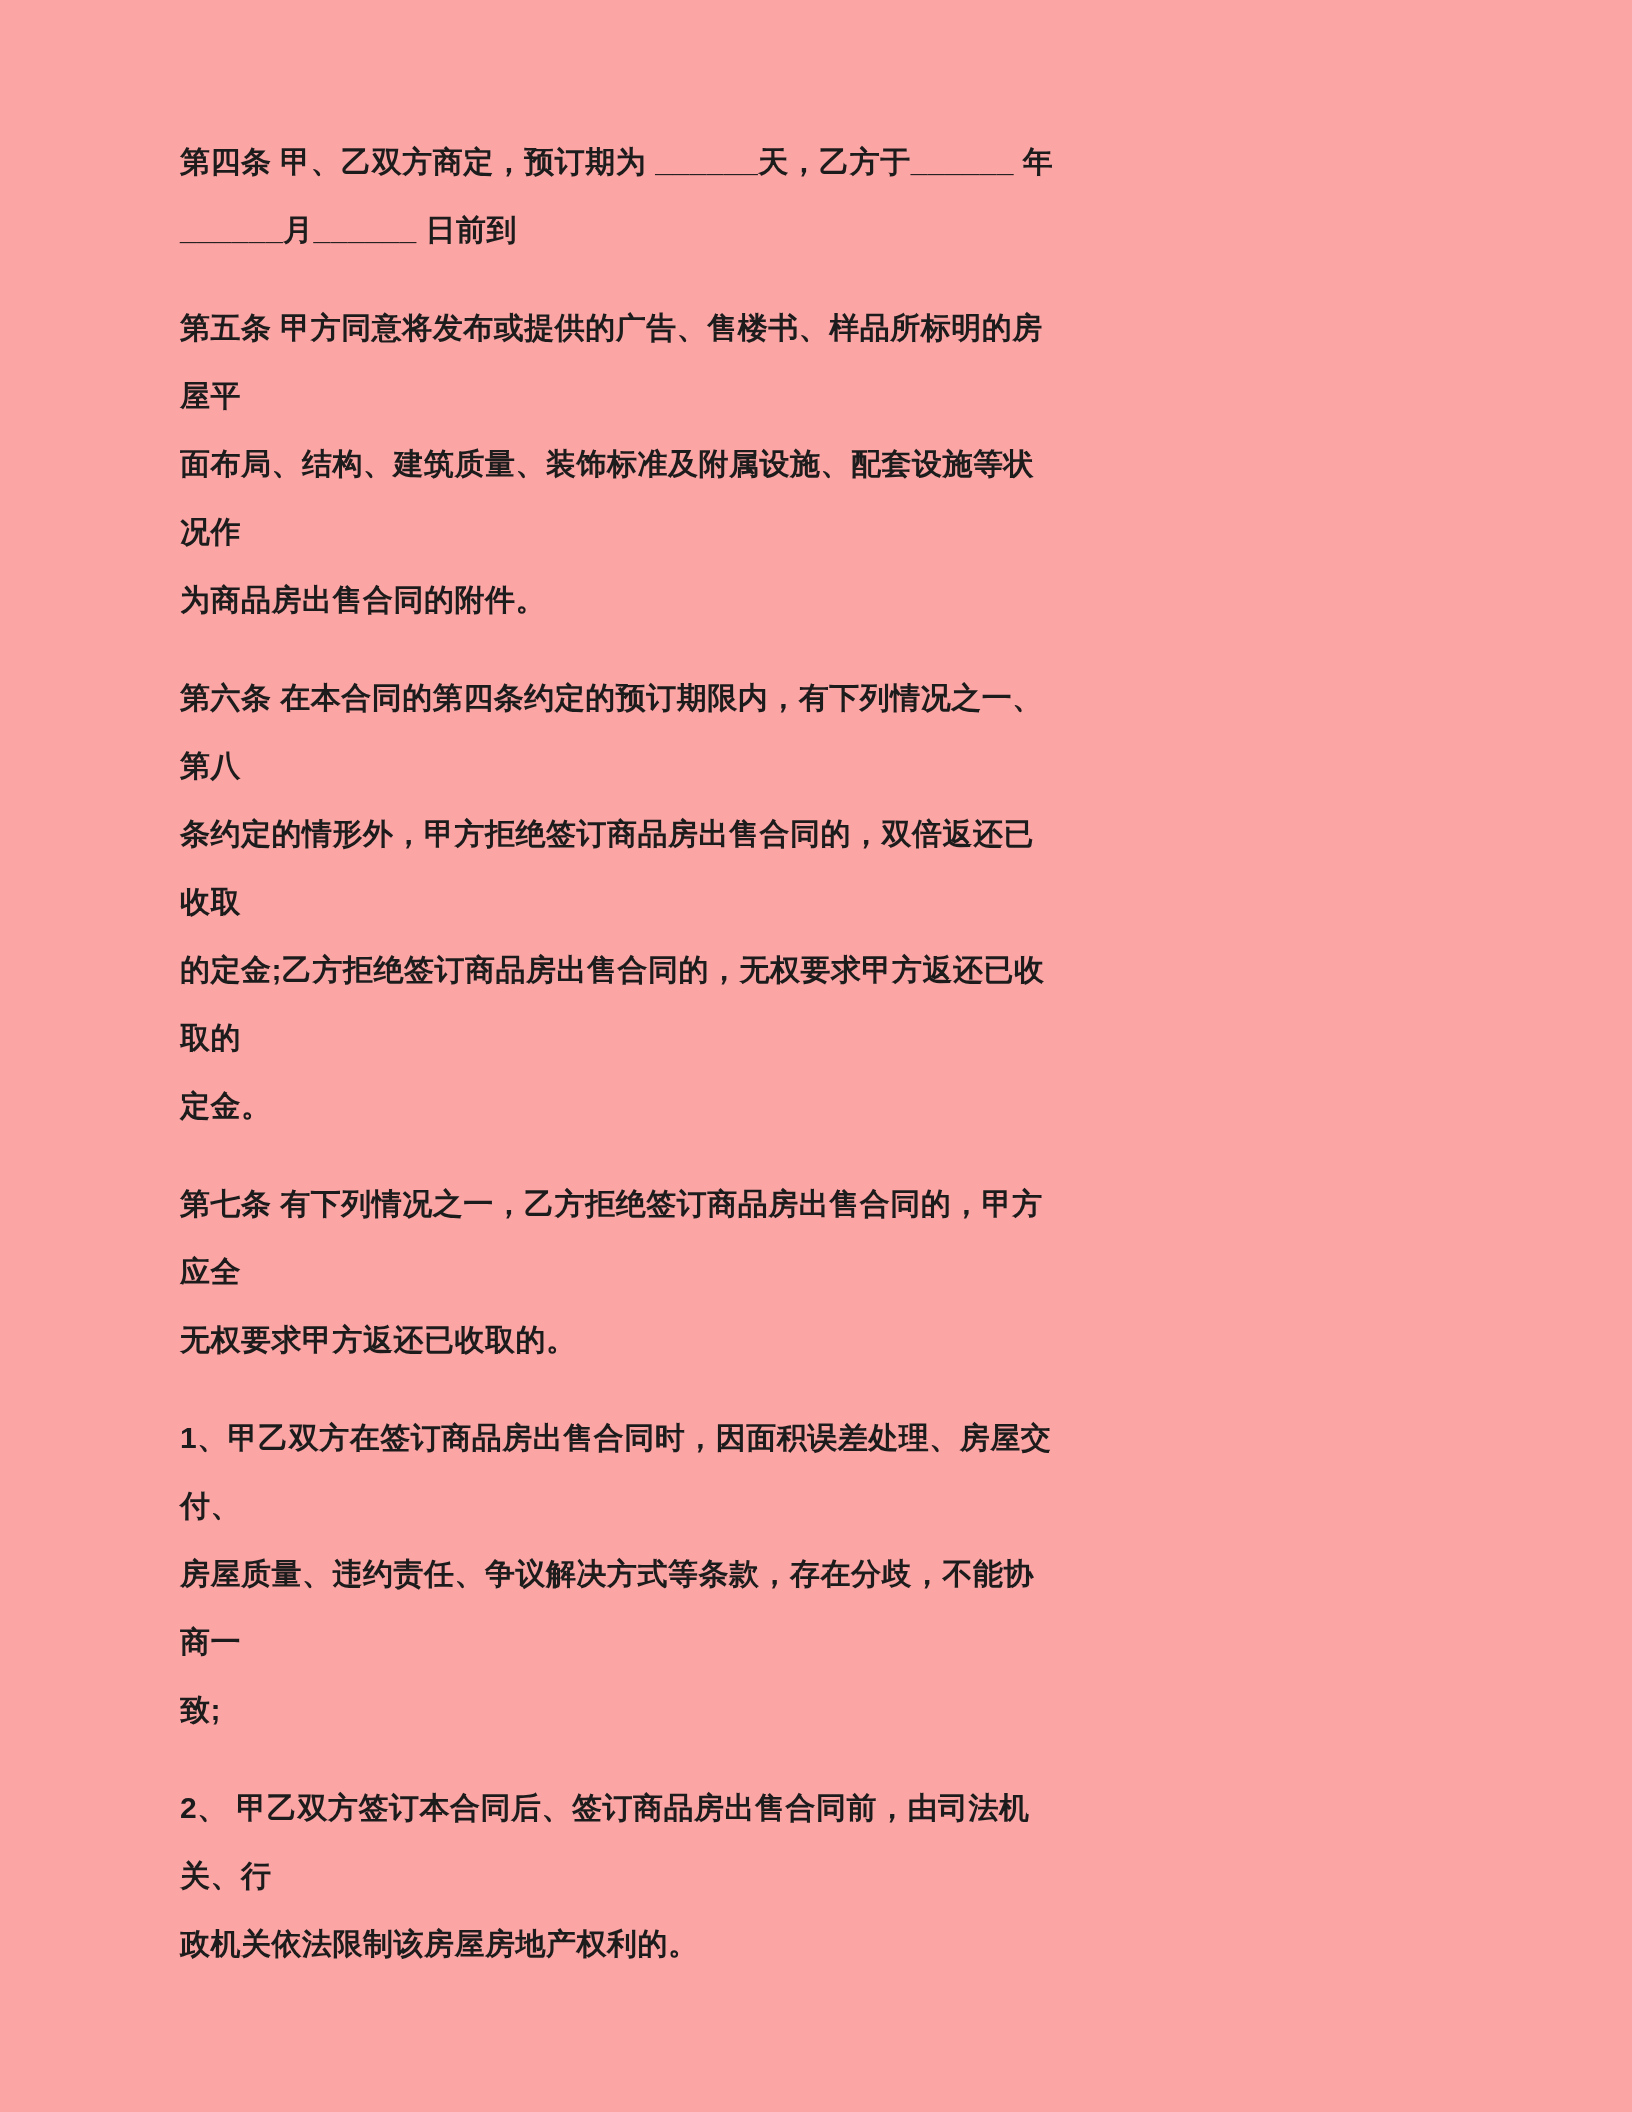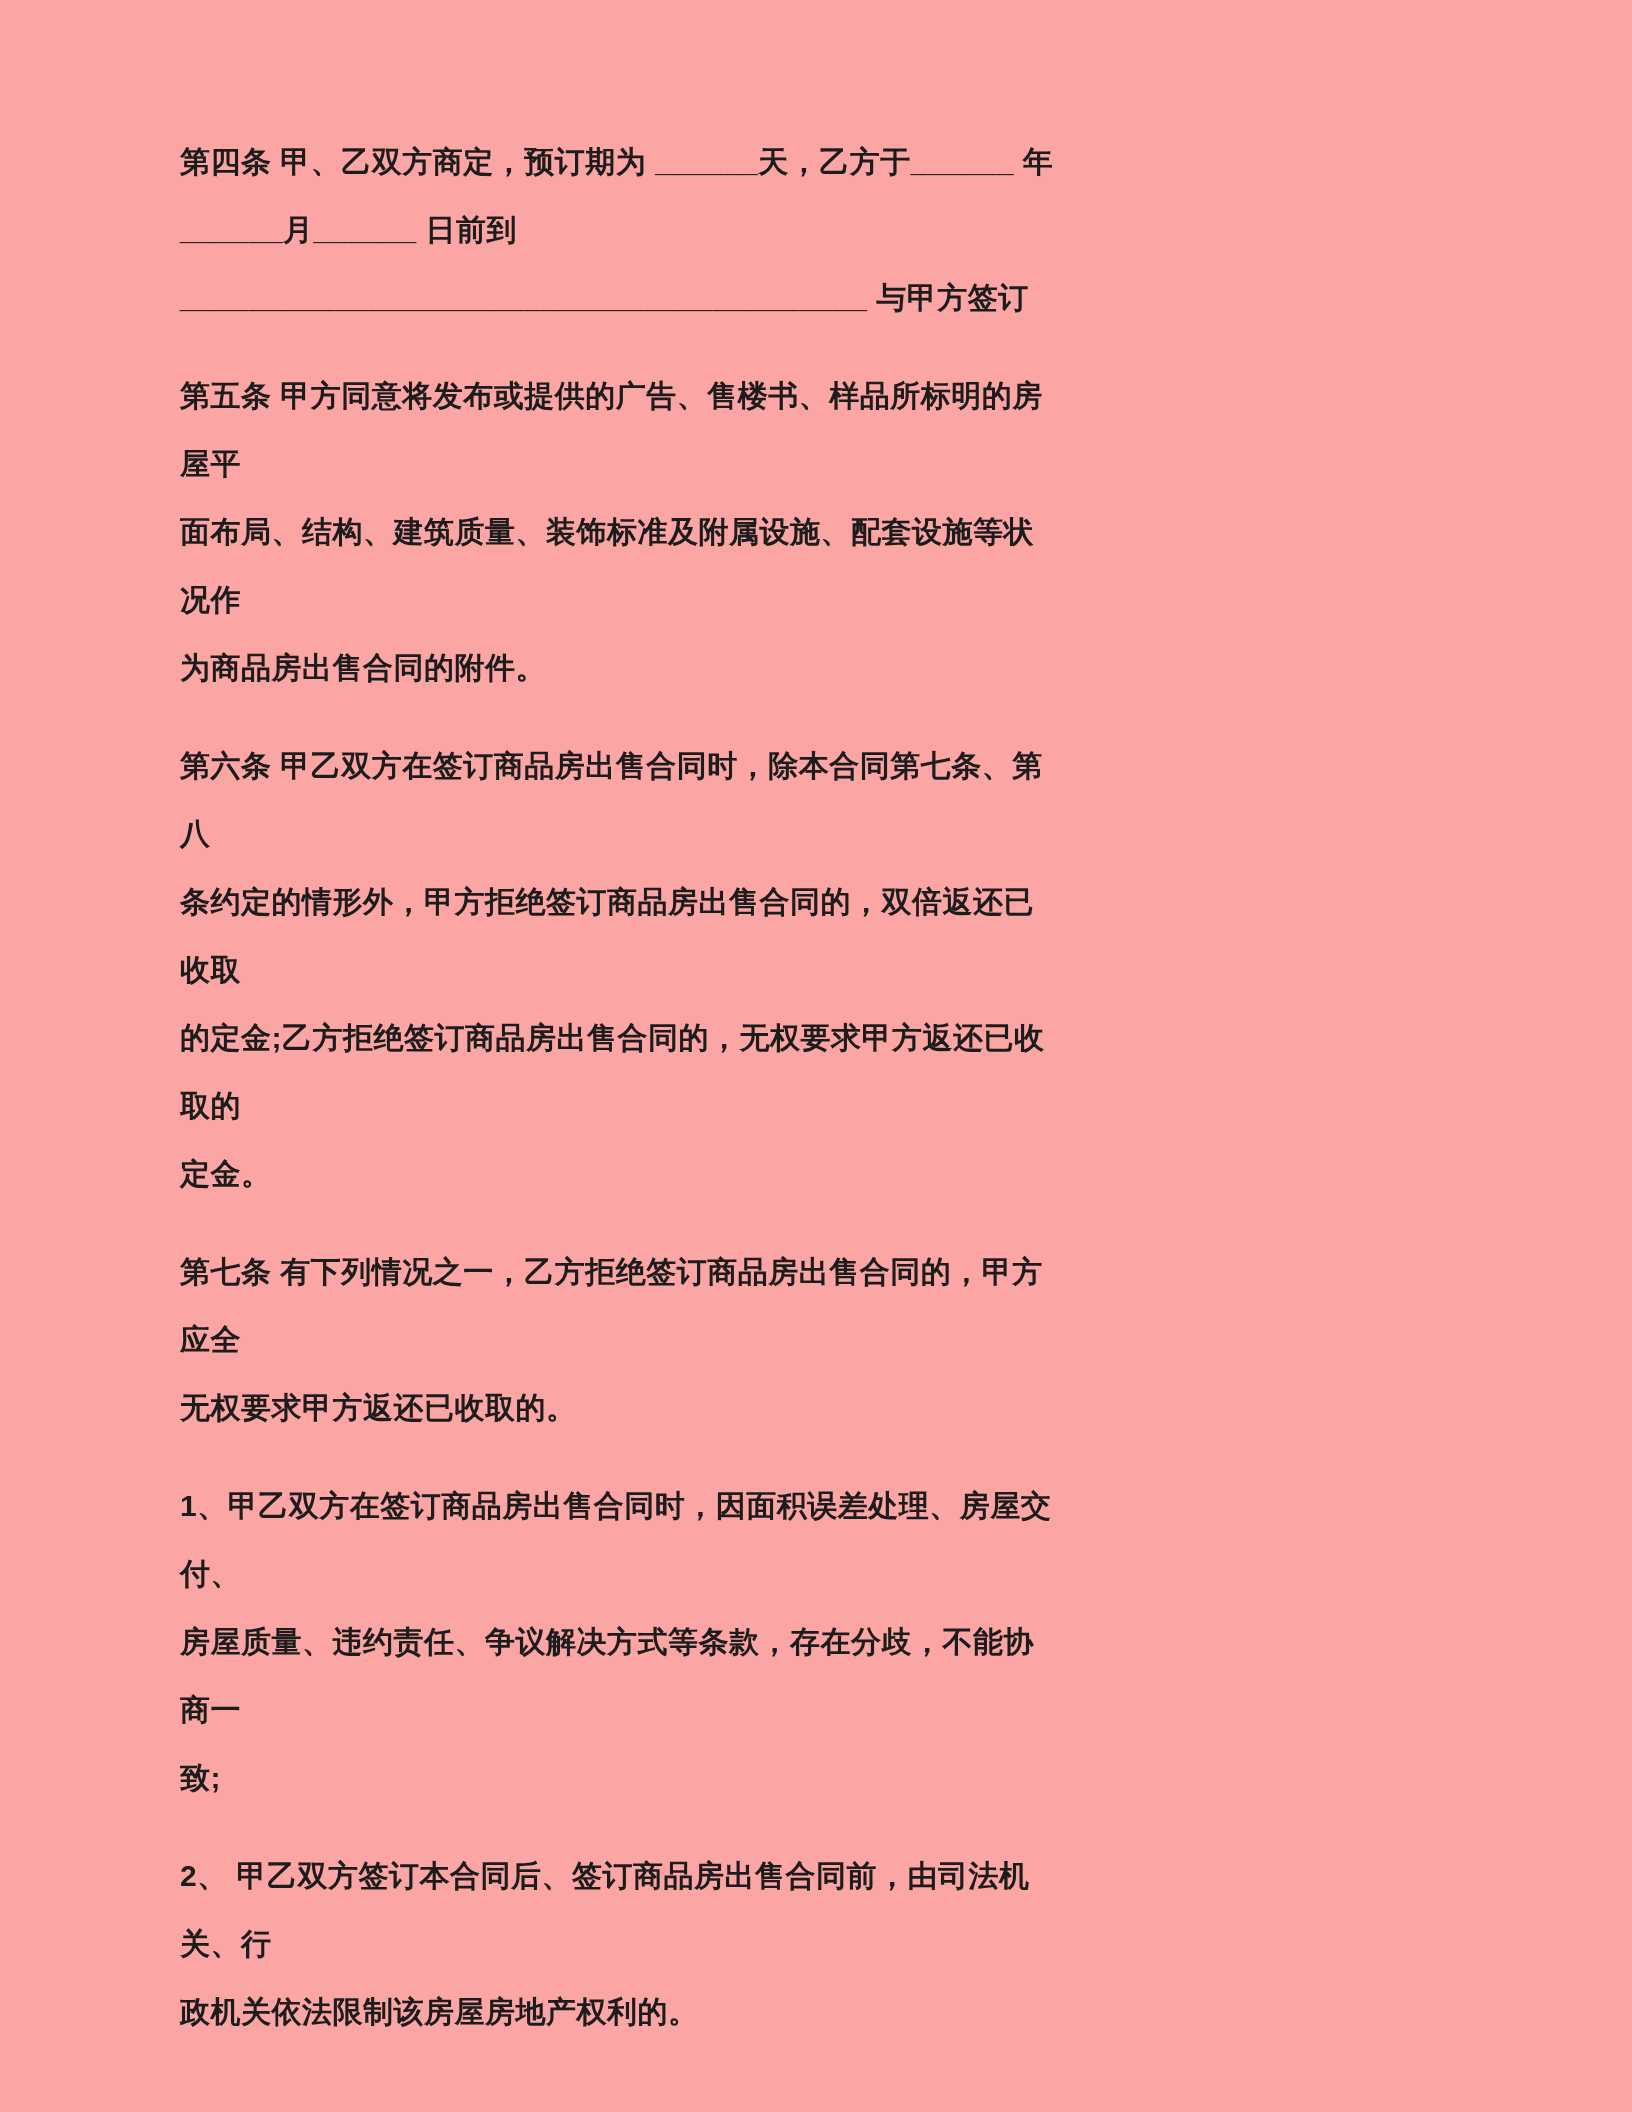--- a/index.html
+++ b/index.html
@@ -43,31 +43,30 @@
 </style>
 </head>
 <body>
 
 <div class="page">
   <div class="doc-body">
 
     <div class="para">
       <div class="line">第四条 甲、乙双方商定，预订期为 ______天，乙方于______ 年</div>
       <div class="line">______月______ 日前到</div>
-      <div class="line">________________________________________ 与甲方签订</div>
     </div>
 
     <div class="para">
       <div class="line">第五条 甲方同意将发布或提供的广告、售楼书、样品所标明的房屋平</div>
       <div class="line">面布局、结构、建筑质量、装饰标准及附属设施、配套设施等状况作</div>
       <div class="line">为商品房出售合同的附件。</div>
     </div>
 
     <div class="para">
-      <div class="line">第六条 甲乙双方在签订商品房出售合同时，除本合同第七条、第八</div>
+      <div class="line">第六条 在本合同的第四条约定的预订期限内，有下列情况之一、第八</div>
       <div class="line">条约定的情形外，甲方拒绝签订商品房出售合同的，双倍返还已收取</div>
       <div class="line">的定金;乙方拒绝签订商品房出售合同的，无权要求甲方返还已收取的</div>
       <div class="line">定金。</div>
     </div>
 
     <div class="para">
       <div class="line">第七条 有下列情况之一，乙方拒绝签订商品房出售合同的，甲方应全</div>
       <div class="line">无权要求甲方返还已收取的。</div>
     </div>
 

